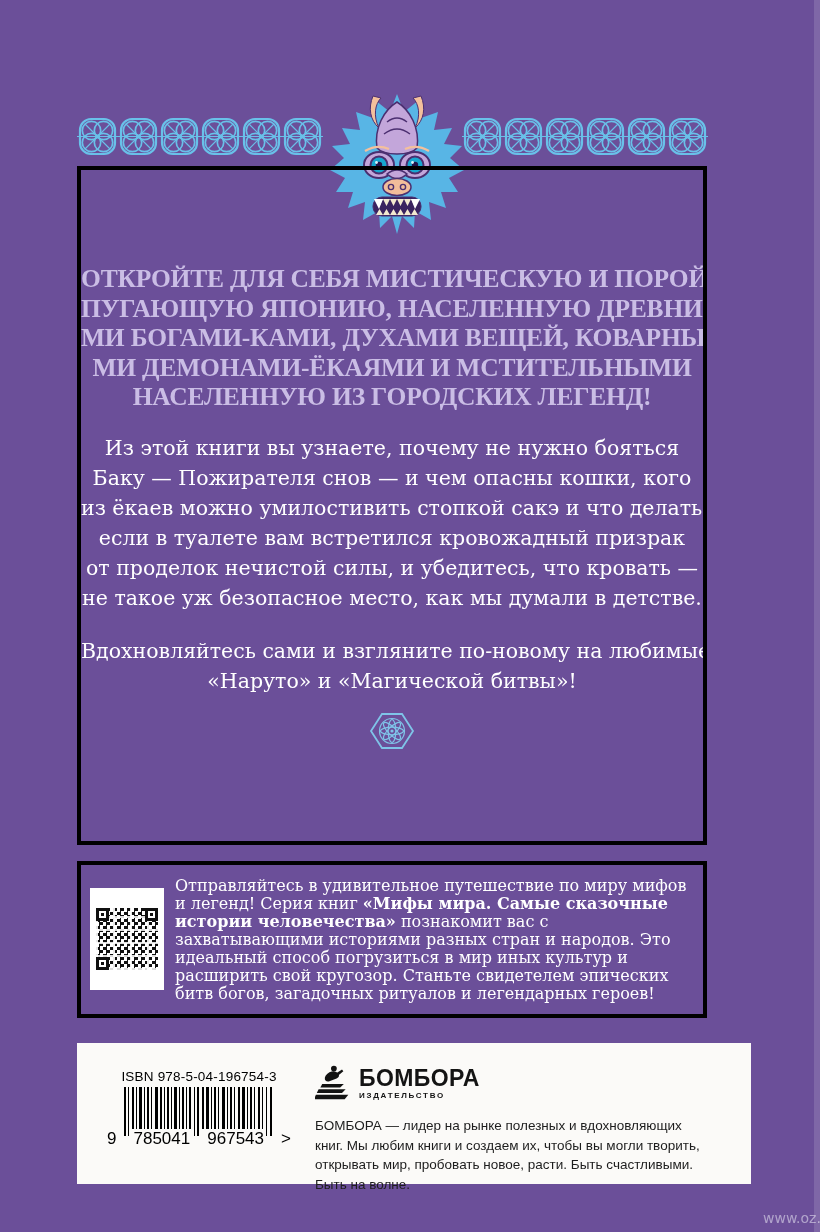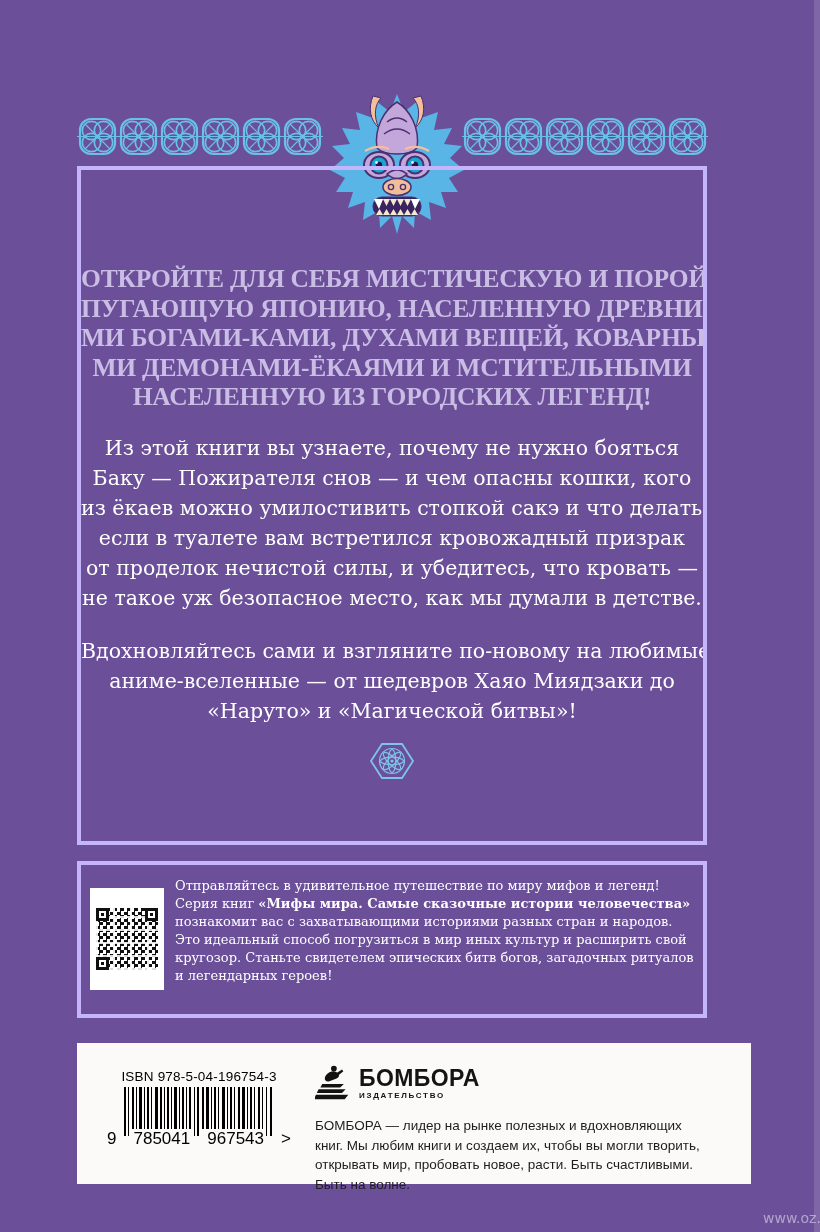--- a/index.html
+++ b/index.html
@@ -10,21 +10,21 @@
   }
   .edge-strip{position:absolute;right:0;top:0;width:6px;height:100%;
     background:rgba(255,255,255,.14);}
   
   .orn-row{position:absolute;top:116px;display:flex;}
   .orn-row.left{left:77px;}
   .orn-row.right{left:462px;}
   .orn-row svg{display:block;}
   .dragon{position:absolute;left:324px;top:88px;width:146px;height:152px;}
   
-  .frame{position:absolute;left:77px;border:4px solid #c4b5fd;box-sizing:border-box;}
+  .frame{position:absolute;left:77px;border:4px solid #000000;box-sizing:border-box;}
   .main-box{top:166px;width:630px;height:679px;overflow:hidden;text-align:center;}
   .qr-box{top:861px;width:630px;height:157px;}
   .lines>div{white-space:nowrap;}
   .heading{
     margin-top:94px;color:#cabde5;font-family:"Liberation Serif",serif;
     font-weight:bold;font-size:25.5px;line-height:29.5px;letter-spacing:-.2px;
   }
   .body-par{color:#ffffff;font-size:20.5px;line-height:30px;}
   .body-par.first{margin-top:21px;}
   .body-par.second{margin-top:23px;}
@@ -38,21 +38,21 @@
       repeating-linear-gradient(0deg,rgba(255,255,255,.85) 0 2px,transparent 2px 13px),
       conic-gradient(#101010 0 90deg,#ffffff 0 180deg,#101010 0 270deg,#ffffff 0);
     background-size:auto,auto,7px 7px;}
   .finder{position:absolute;width:13px;height:13px;background:#ffffff;
     border:3px solid #101010;box-sizing:border-box;}
   .finder::after{content:"";position:absolute;left:2px;top:2px;width:3px;height:3px;background:#101010;}
   .finder.tl{left:0;top:0;}
   .finder.tr{right:0;top:0;}
   .finder.bl{left:0;bottom:0;}
   .qr-text{position:absolute;left:94px;top:12px;width:524px;
-    color:#ffffff;font-size:13px;line-height:18px;margin:0;}
+    color:#ffffff;font-size:16px;line-height:18px;margin:0;}
   .qr-text b{font-weight:bold;}
   
   .footer-panel{position:absolute;left:77px;top:1043px;width:630px;height:141px;
     background:#fbfaf8;font-family:"Liberation Sans",sans-serif;color:#111;padding-left:44px;}
   .barcode-block{position:absolute;left:30px;top:26px;width:184px;text-align:center;}
   .isbn-label{font-size:13.5px;letter-spacing:.2px;color:#000;}
   .bars{margin-top:3px;}
   .barcode-digits{display:flex;justify-content:space-between;align-items:flex-end;
     width:184px;margin-top:-12px;font-size:17px;color:#000;}
   .publisher{position:absolute;left:238px;top:20px;}
@@ -242,21 +242,20 @@
     <div class="body-par first lines">
         <div>Из этой книги вы узнаете, почему не нужно бояться</div>
         <div>Баку — Пожирателя снов — и чем опасны кошки, кого</div>
         <div>из ёкаев можно умилостивить стопкой сакэ и что делать,</div>
         <div>если в туалете вам встретился кровожадный призрак</div>
         <div>от проделок нечистой силы, и убедитесь, что кровать —</div>
         <div>не такое уж безопасное место, как мы думали в детстве.</div>
       </div>
     <div class="body-par second lines">
         <div>Вдохновляйтесь сами и взгляните по-новому на любимые</div>
-        <div>аниме-вселенные — от шедевров Хаяо Миядзаки до</div>
         <div>«Наруто» и «Магической битвы»!</div>
       </div>
     <div class="hex-orn">
       <svg width="46" height="40" viewBox="0 0 46 40" fill="none" stroke="#7fc4e8">
         <polygon points="2,20 13,3 33,3 44,20 33,37 13,37" stroke-width="1.8"></polygon>
         <circle cx="23" cy="20" r="12.5" stroke-width="1.2"></circle>
         <ellipse cx="23" cy="20" rx="3.8" ry="11.5" stroke-width="1.2"></ellipse>
         <ellipse cx="23" cy="20" rx="3.8" ry="11.5" stroke-width="1.2" transform="rotate(45 23 20)"></ellipse>
         <ellipse cx="23" cy="20" rx="3.8" ry="11.5" stroke-width="1.2" transform="rotate(90 23 20)"></ellipse>
         <ellipse cx="23" cy="20" rx="3.8" ry="11.5" stroke-width="1.2" transform="rotate(135 23 20)"></ellipse>

